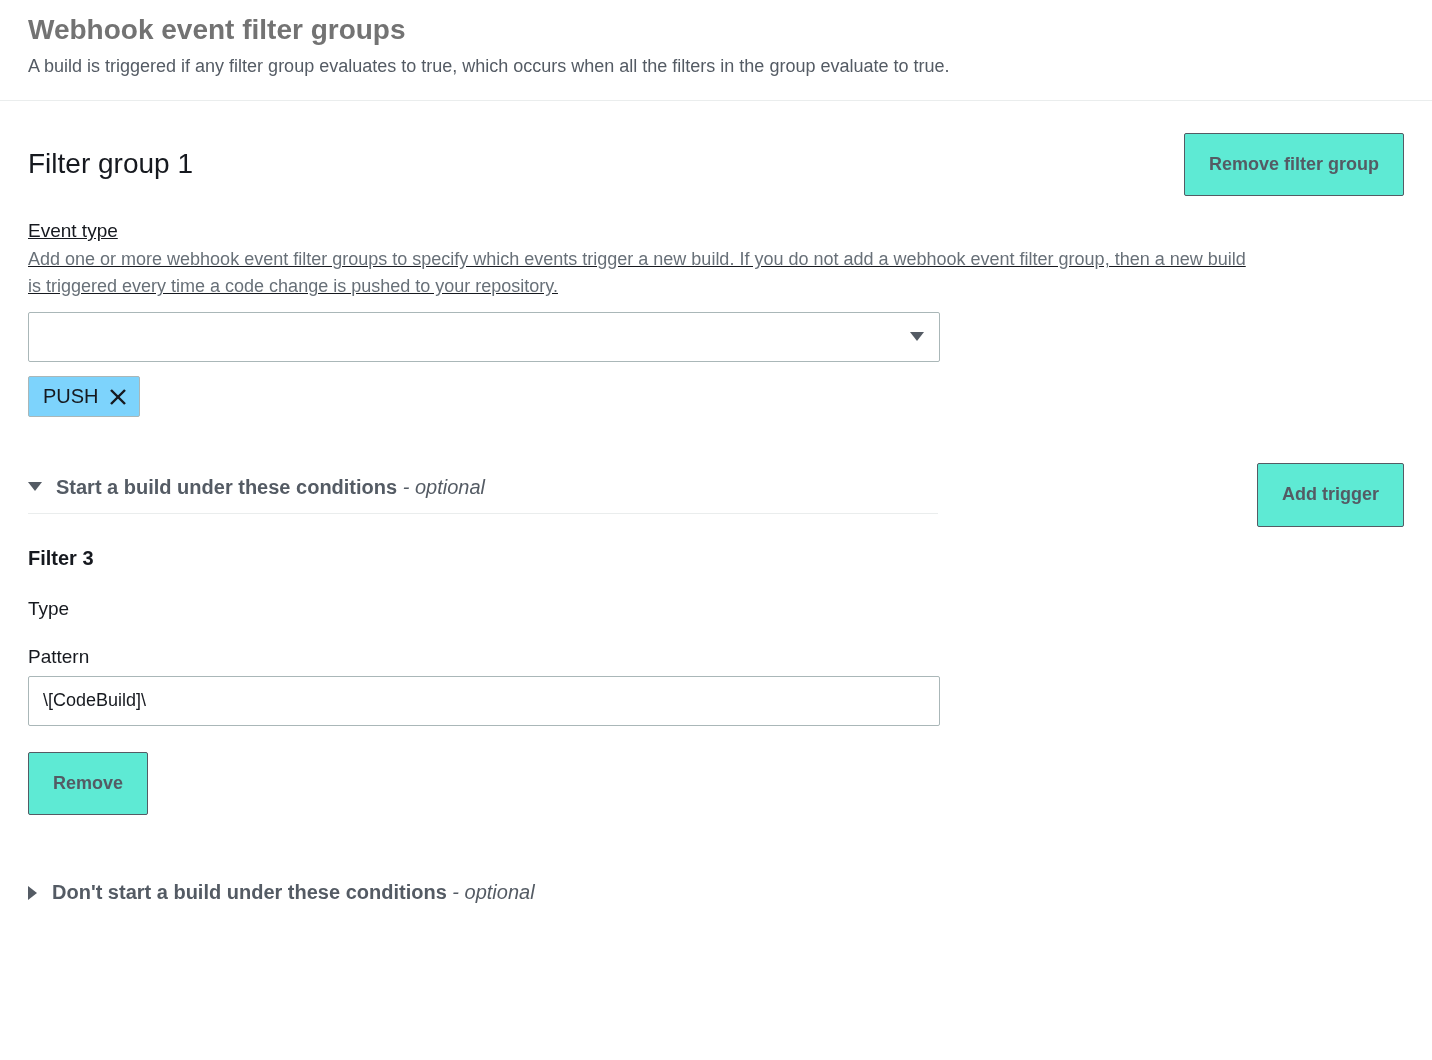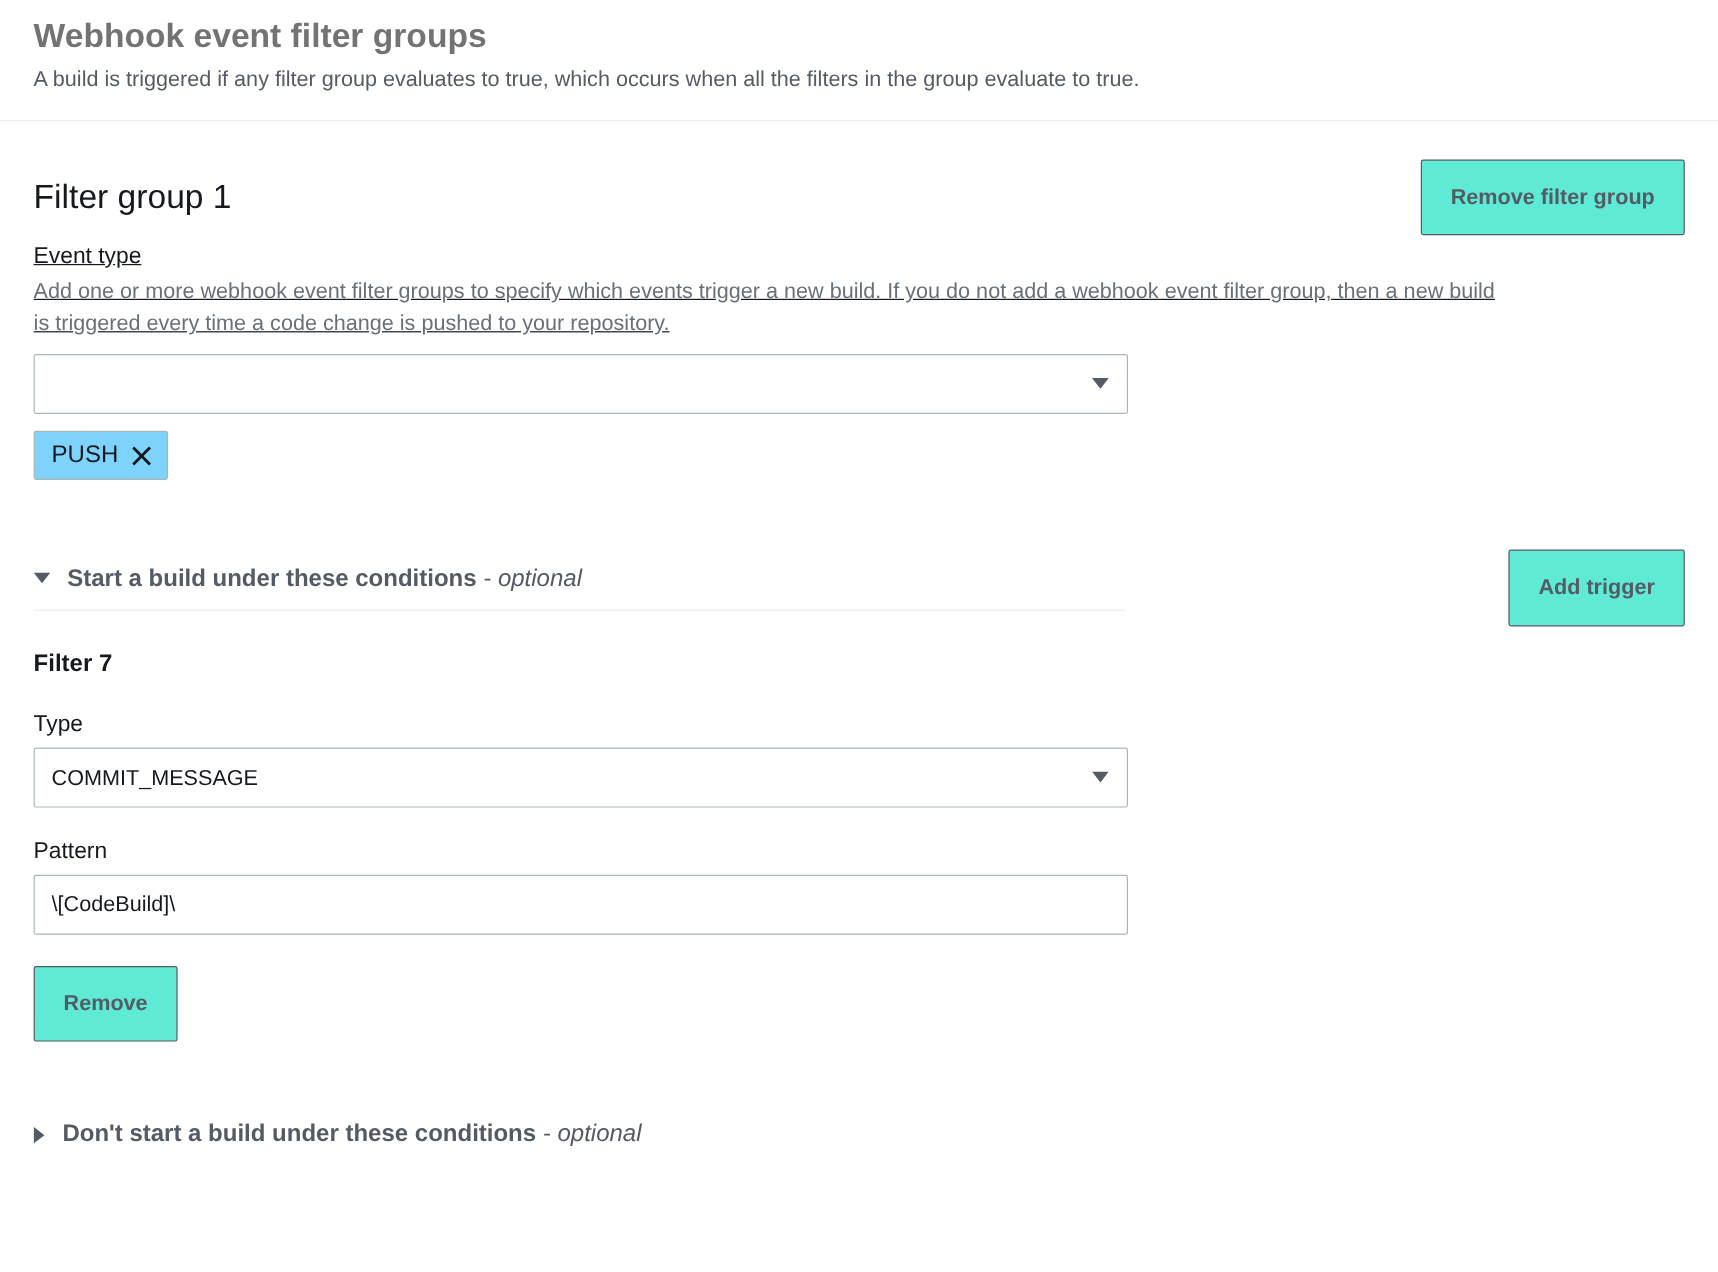--- a/index.html
+++ b/index.html
@@ -30,21 +30,21 @@
     color: #545b64;
     line-height: 1.4;
   }
   .group-container {
     padding: 32px 28px 0 28px;
   }
   .group-header-row {
     display: flex;
     justify-content: space-between;
     align-items: center;
-    margin-bottom: 7px;
+    margin-bottom: 24px;
     gap: 32px;
   }
   .group-title {
     font-size: 28px;
     font-weight: 400;
     color: #16191f;
   }
   .btn {
     background: #5eead4;
     border: 1px solid #545b64;
@@ -115,21 +115,21 @@
   .token-dismiss {
     margin-left: 10px;
     cursor: pointer;
     display: inline-flex;
     align-items: center;
   }
   .section-row {
     display: flex;
     justify-content: space-between;
     align-items: center;
-    margin-top: 58px;
+    margin-top: 46px;
     gap: 24px;
   }
   .expandable-header {
     display: flex;
     align-items: center;
     gap: 14px;
     font-size: 20px;
     font-weight: 700;
     color: #545b64;
     cursor: pointer;
@@ -231,34 +231,24 @@
       </span>
       <span>
         <span>Start a build under these conditions</span>
         <span class="expandable-optional">- optional</span>
       </span>
     </div>
     <button class="btn">Add trigger</button>
   </div>
 
   <div class="filter-block">
-    <div class="filter-title">Filter 7</div>
+    <div class="filter-title">Filter 3</div>
 
     <div class="field-stack">
       <div class="input-label">Type</div>
-      <div class="select-wrapper">
-        <select class="select">
-          <option>COMMIT_MESSAGE</option>
-        </select>
-        <span class="select-caret">
-          <svg width="14" height="10" viewBox="0 0 14 10">
-              <polygon points="0,0 14,0 7,9" fill="#545b64"></polygon>
-            </svg>
-        </span>
-      </div>
     </div>
 
     <div class="field-stack">
       <div class="input-label">Pattern</div>
       <input type="text" class="text-input" value="\[CodeBuild]\" style="">
     </div>
 
     <button class="btn">Remove</button>
   </div>
 

